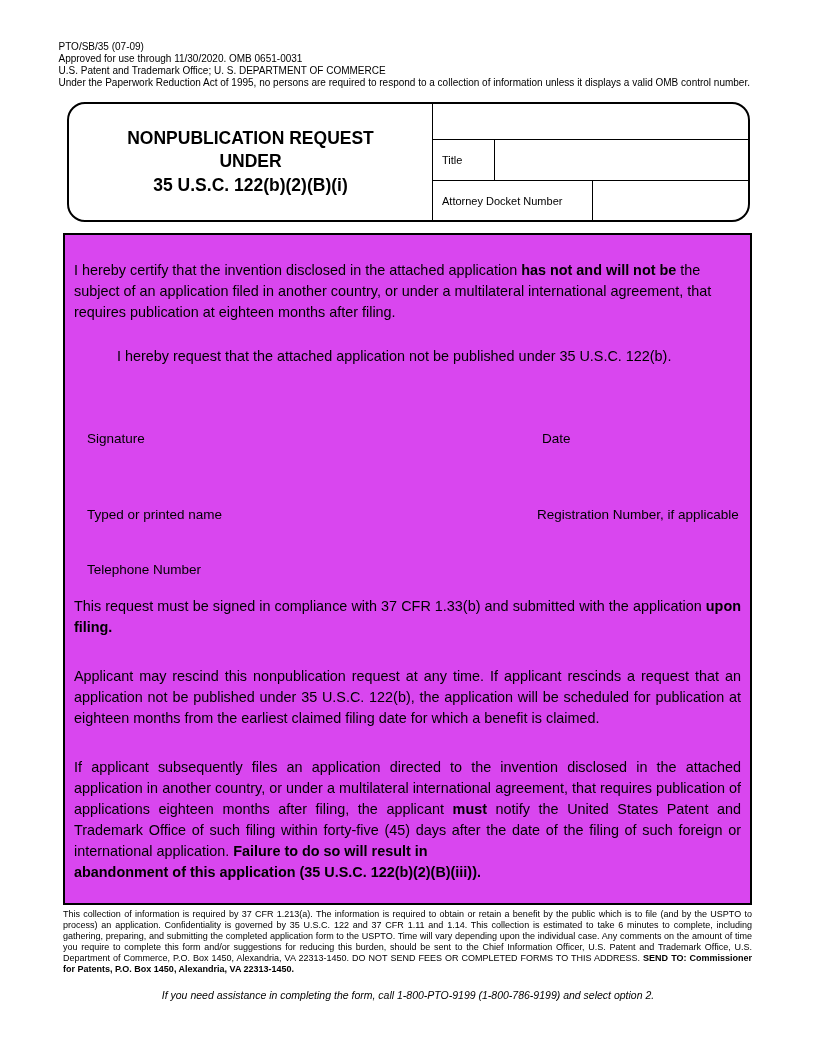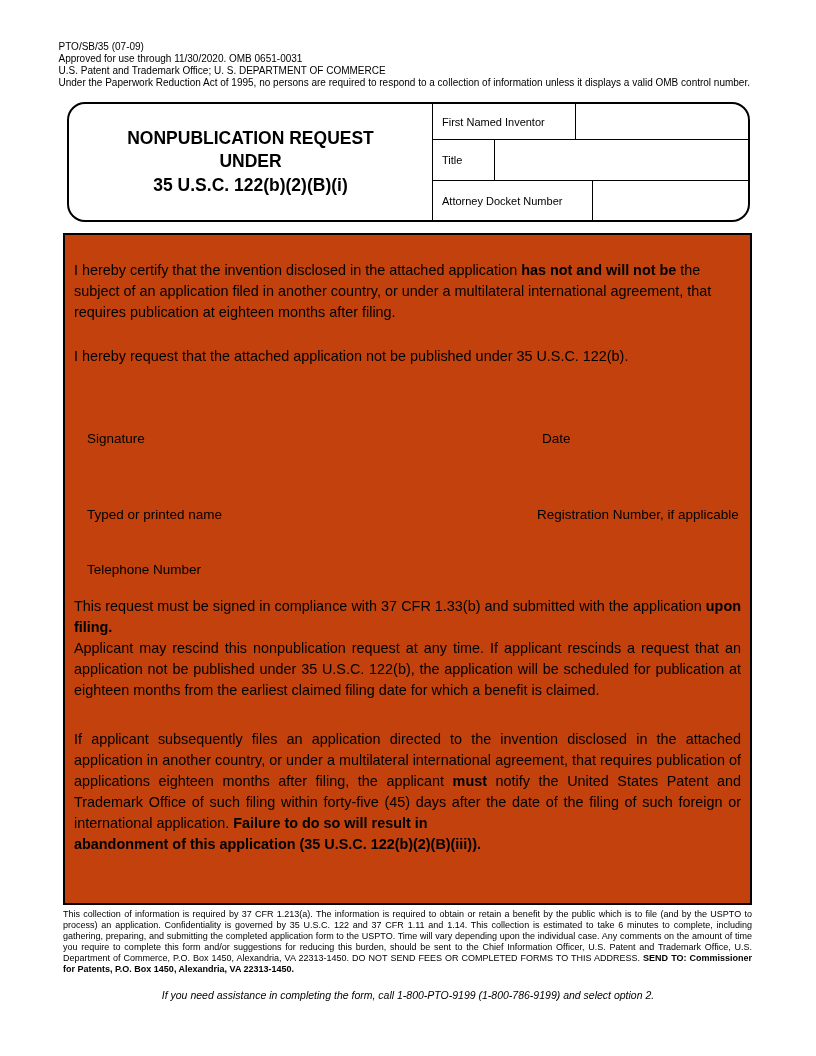--- a/index.html
+++ b/index.html
@@ -29,26 +29,26 @@
   .field-label { border-right:1.5px solid #000; box-sizing:border-box;
     display:flex; align-items:center; padding-left:9px; font-size:11px; }
   .r1 .field-label { width:143px; }
   .r2 .field-label { width:62px; }
   .r3 .field-label { width:160px; }
   .field-input { flex:1; }
 
   
   .main-box { position:absolute; left:63px; top:233px; width:689px; height:672px;
     border:2px solid #000; box-sizing:border-box; padding:25px 9px 0 9px;
-    font-size:14.4px; line-height:21px; background:#c2410c; }
+    font-size:14.4px; line-height:21px; background:#d946ef; }
   .para { margin:0; text-align:left; }
   .para.just { text-align:justify; }
-  .p2 { margin-top:23px; }
+  .p2 { margin-top:23px;margin-left:43px; }
   .p3 { margin-top:16px; }
-  .p4 { }
+  .p4 { margin-top:28px; }
   .p5 { margin-top:28px; }
 
   
   .sig-row { display:flex; align-items:flex-start; }
   .row-a { margin-top:60px; }
   .row-b { margin-top:54px; }
   .row-c { margin-top:33px; }
   .sig-col { display:flex; flex-direction:row;align-items:center; }
   .col-sign { margin-left:13px; width:405px; }
   .col-date { margin-left:50px; width:168px; }
@@ -81,21 +81,20 @@
   </div>
 
   <div class="title-box">
     <div class="title-cell">
       <div>NONPUBLICATION REQUEST</div>
       <div>UNDER</div>
       <div>35 U.S.C. 122(b)(2)(B)(i)</div>
     </div>
     <div class="fields-col">
       <div class="field-row r1">
-        <div class="field-label">First Named Inventor</div>
         <div class="field-input"></div>
       </div>
       <div class="field-row r2">
         <div class="field-label">Title</div>
         <div class="field-input"></div>
       </div>
       <div class="field-row r3">
         <div class="field-label">Attorney Docket Number</div>
         <div class="field-input"></div>
       </div>

